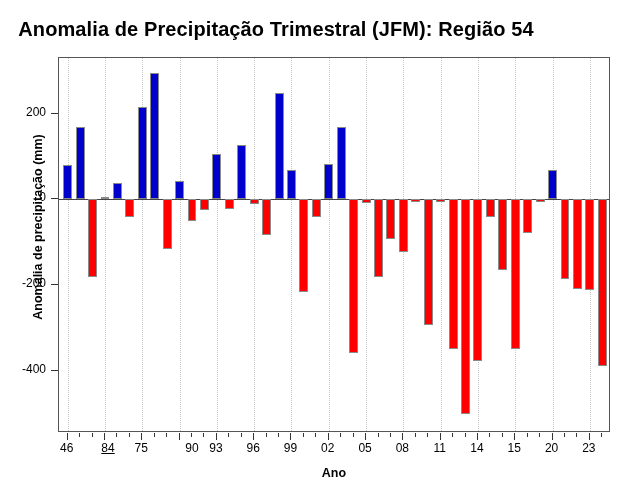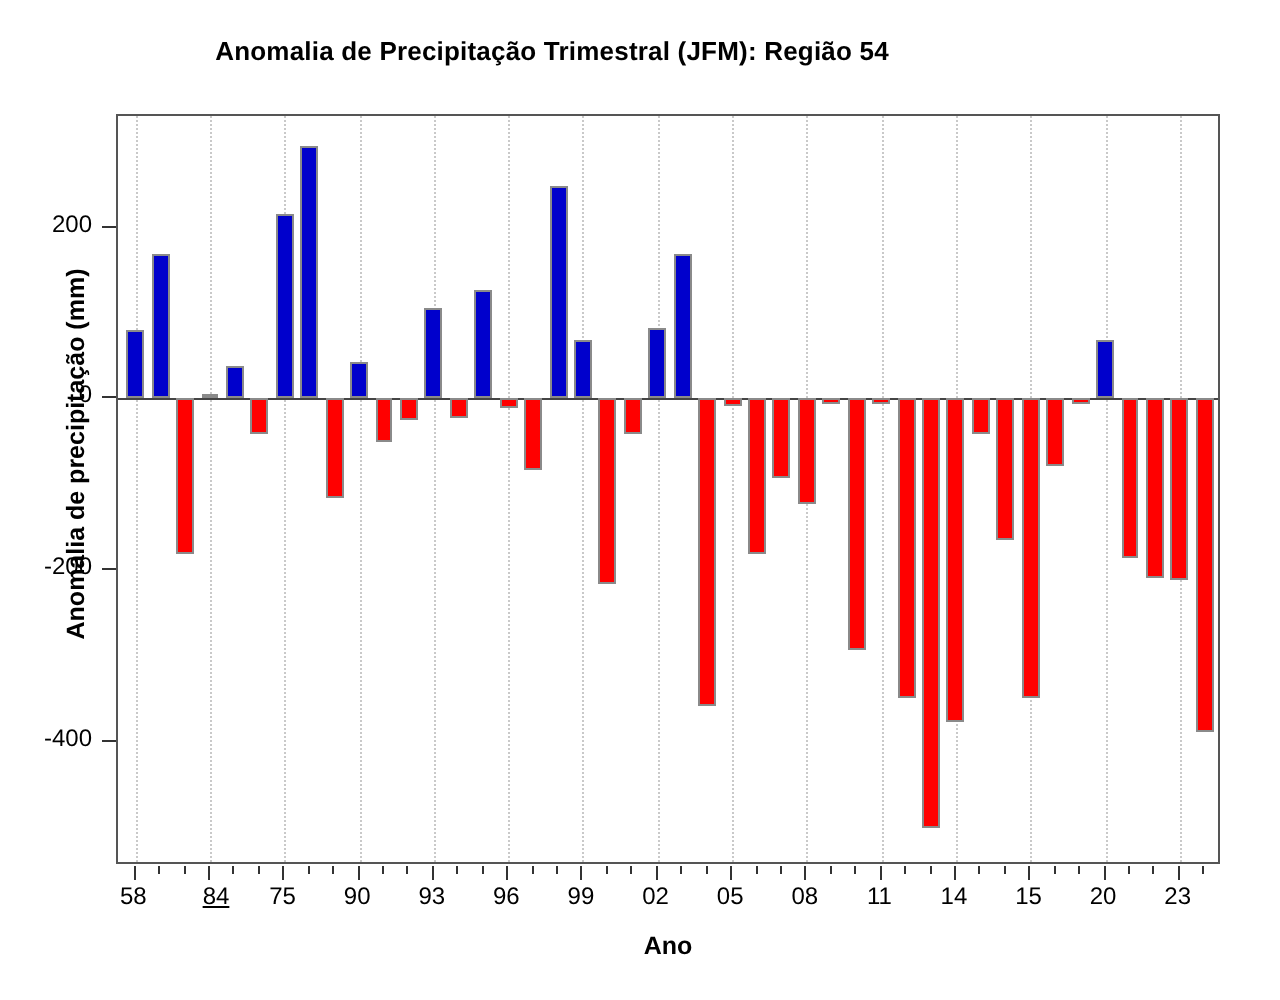--- a/index.html
+++ b/index.html
@@ -19,21 +19,21 @@
     height: 500px;
   }
 
   
   #chart-title {
     position: absolute;
     left: 0;
     top: 18px;
     width: 552px;
     text-align: center;
-    font-size: 13px;
+    font-size: 20px;
     font-weight: bold;
     color: #000000;
     letter-spacing: 0.1px;
   }
 
   
   #ylabel {
     position: absolute;
     left: -92px;
     top: 220px;
@@ -271,24 +271,24 @@
       <div class="xtick-mark" style="left: 489.405px; height: 4px;"></div>
       <div class="xtick-mark" style="left: 501.838px; height: 4px;"></div>
       <div class="xtick-mark" style="left: 514.27px; height: 7px;"></div>
       <div class="xtick-mark" style="left: 526.703px; height: 4px;"></div>
       <div class="xtick-mark" style="left: 539.135px; height: 4px;"></div>
       <div class="xtick-mark" style="left: 551.568px; height: 7px;"></div>
       <div class="xtick-mark" style="left: 564px; height: 4px;"></div>
       <div class="xtick-mark" style="left: 576.432px; height: 4px;"></div>
       <div class="xtick-mark" style="left: 588.865px; height: 7px;"></div>
       <div class="xtick-mark" style="left: 601.297px; height: 4px;"></div>
-      <div class="xtick-label" style="left: 66.7027px;">58</div>
+      <div class="xtick-label" style="left: 66.7027px;">46</div>
       <div class="xtick-label" style="left: 108px; text-decoration: underline;">84</div>
       <div class="xtick-label" style="left: 141.297px;">75</div>
-      <div class="xtick-label" style="left: 178.595px;">90</div>
+      <div class="xtick-label" style="left: 178.595px; text-align: right;">90</div>
       <div class="xtick-label" style="left: 215.892px;">93</div>
       <div class="xtick-label" style="left: 253.189px;">96</div>
       <div class="xtick-label" style="left: 290.486px;">99</div>
       <div class="xtick-label" style="left: 327.784px;">02</div>
       <div class="xtick-label" style="left: 365.081px;">05</div>
       <div class="xtick-label" style="left: 402.378px;">08</div>
       <div class="xtick-label" style="left: 439.676px;">11</div>
       <div class="xtick-label" style="left: 476.973px;">14</div>
       <div class="xtick-label" style="left: 514.27px;">15</div>
       <div class="xtick-label" style="left: 551.568px;">20</div>

